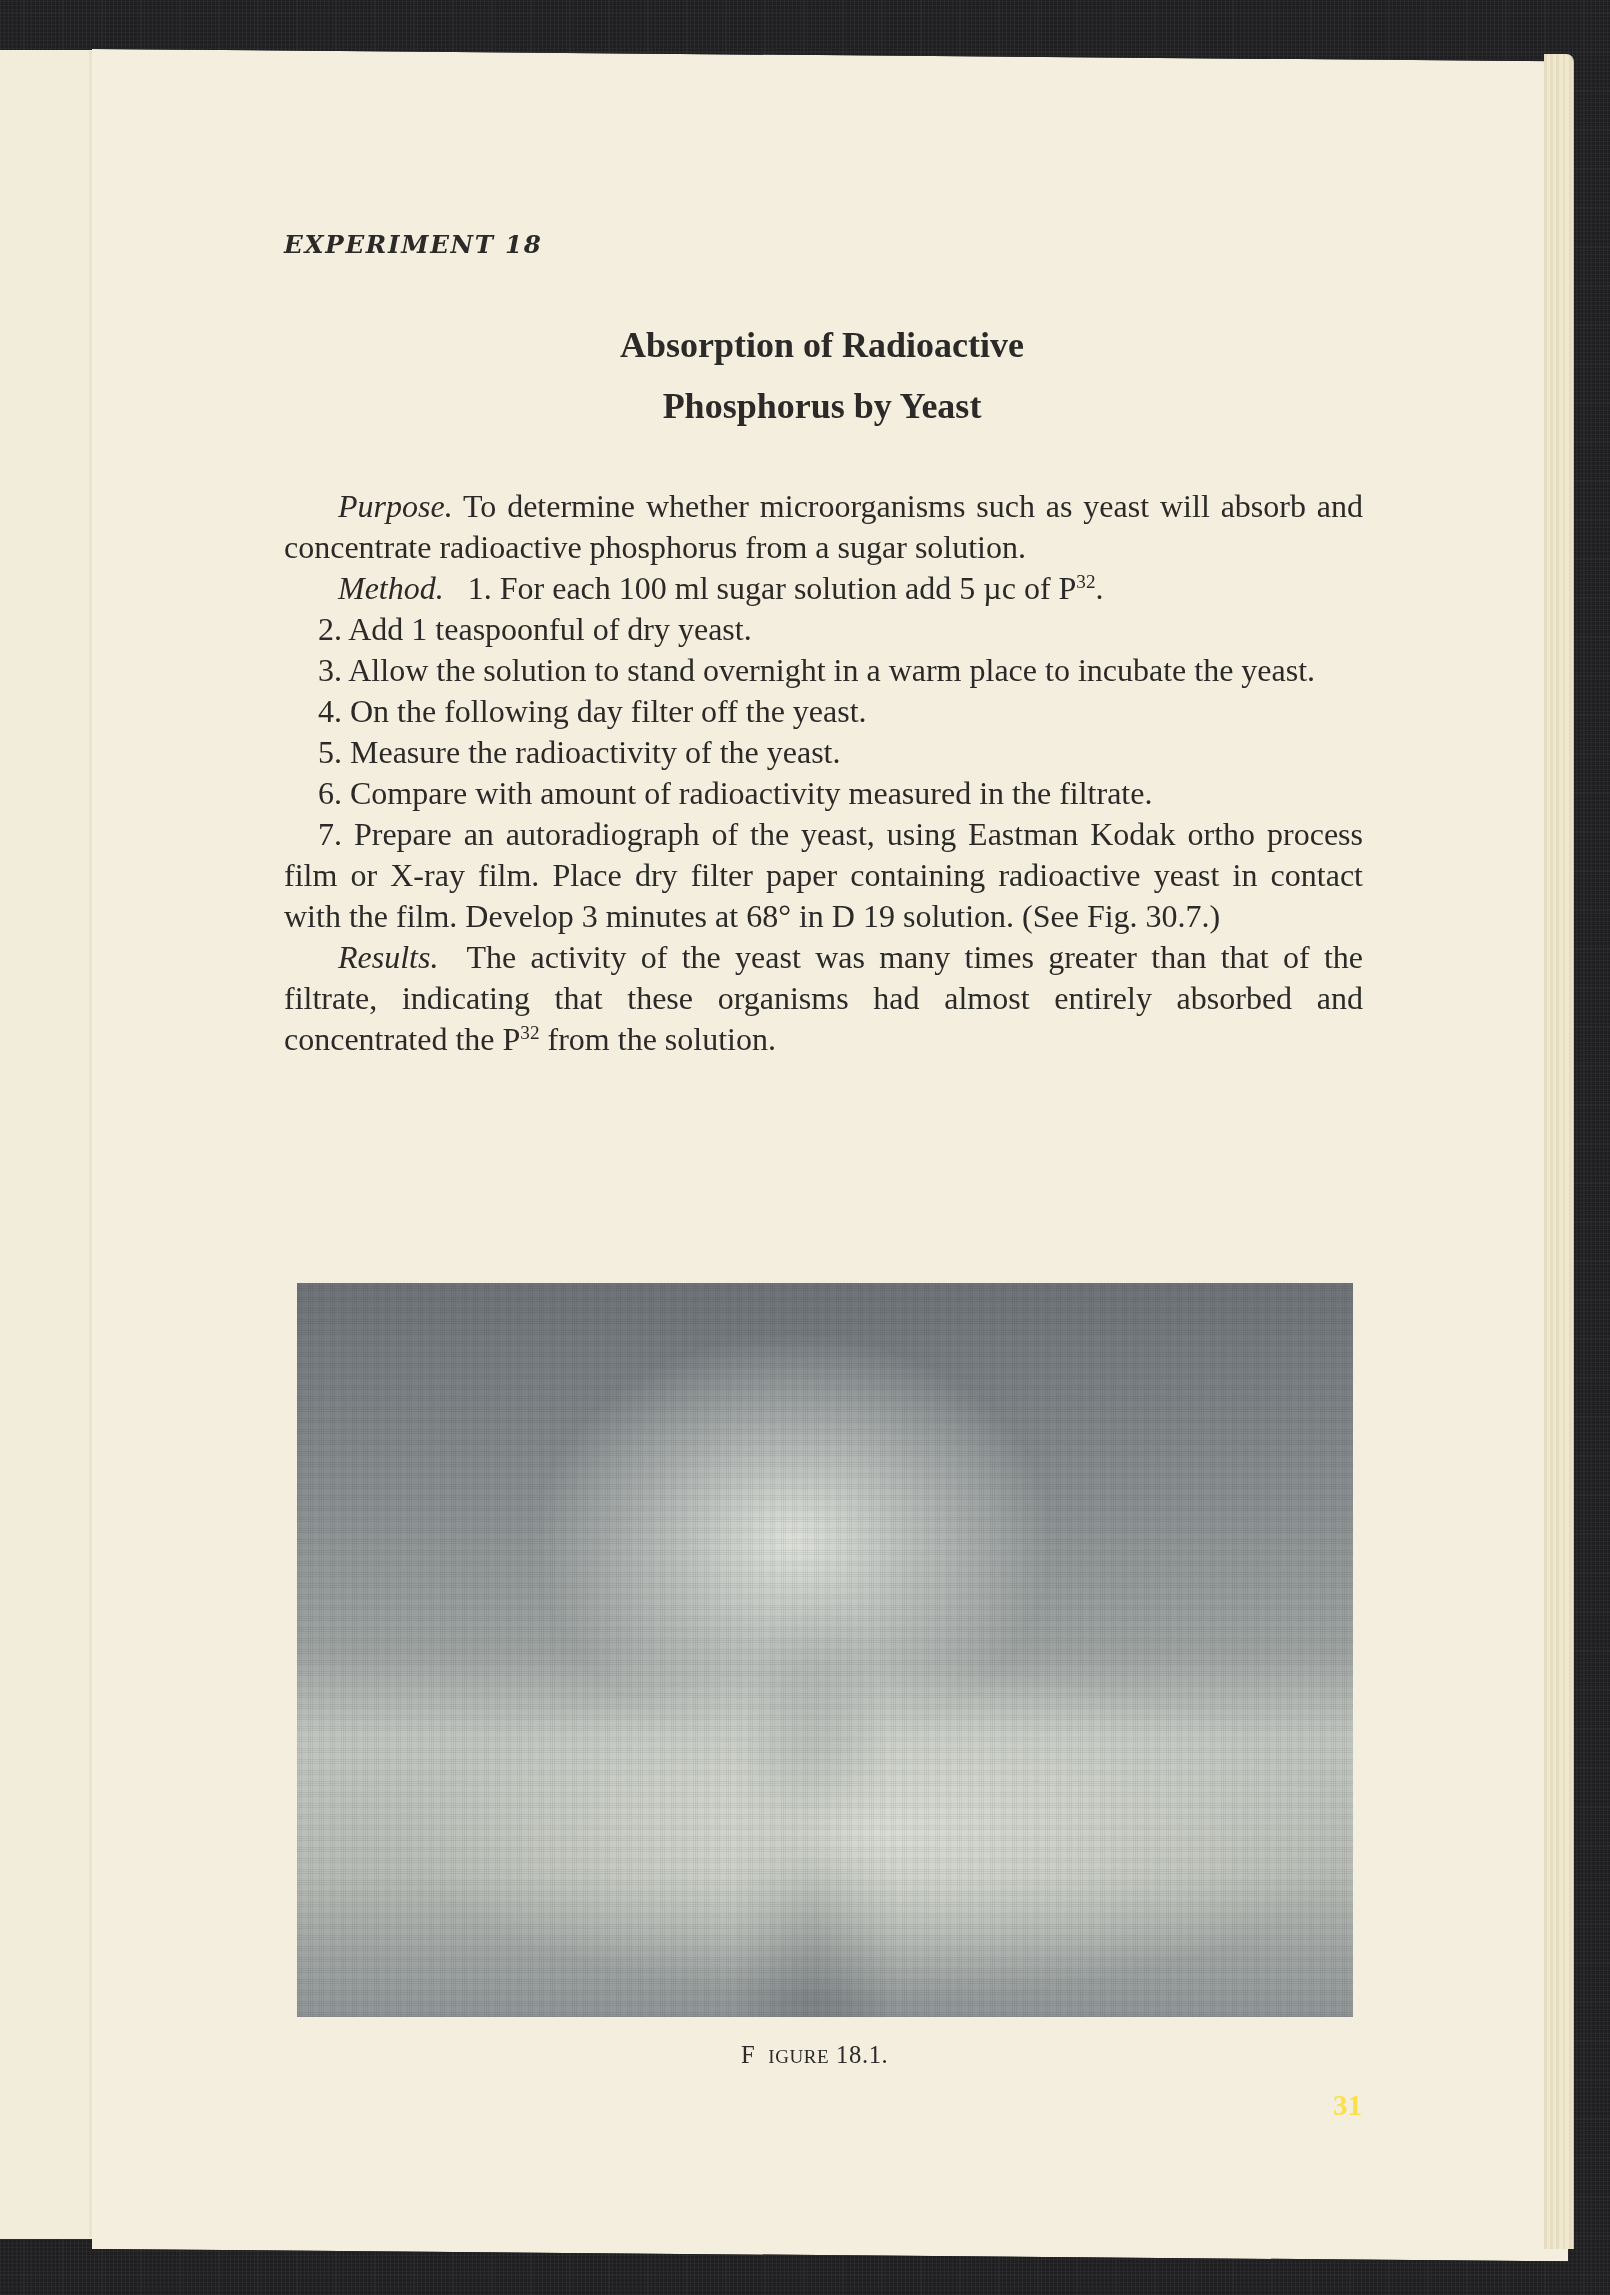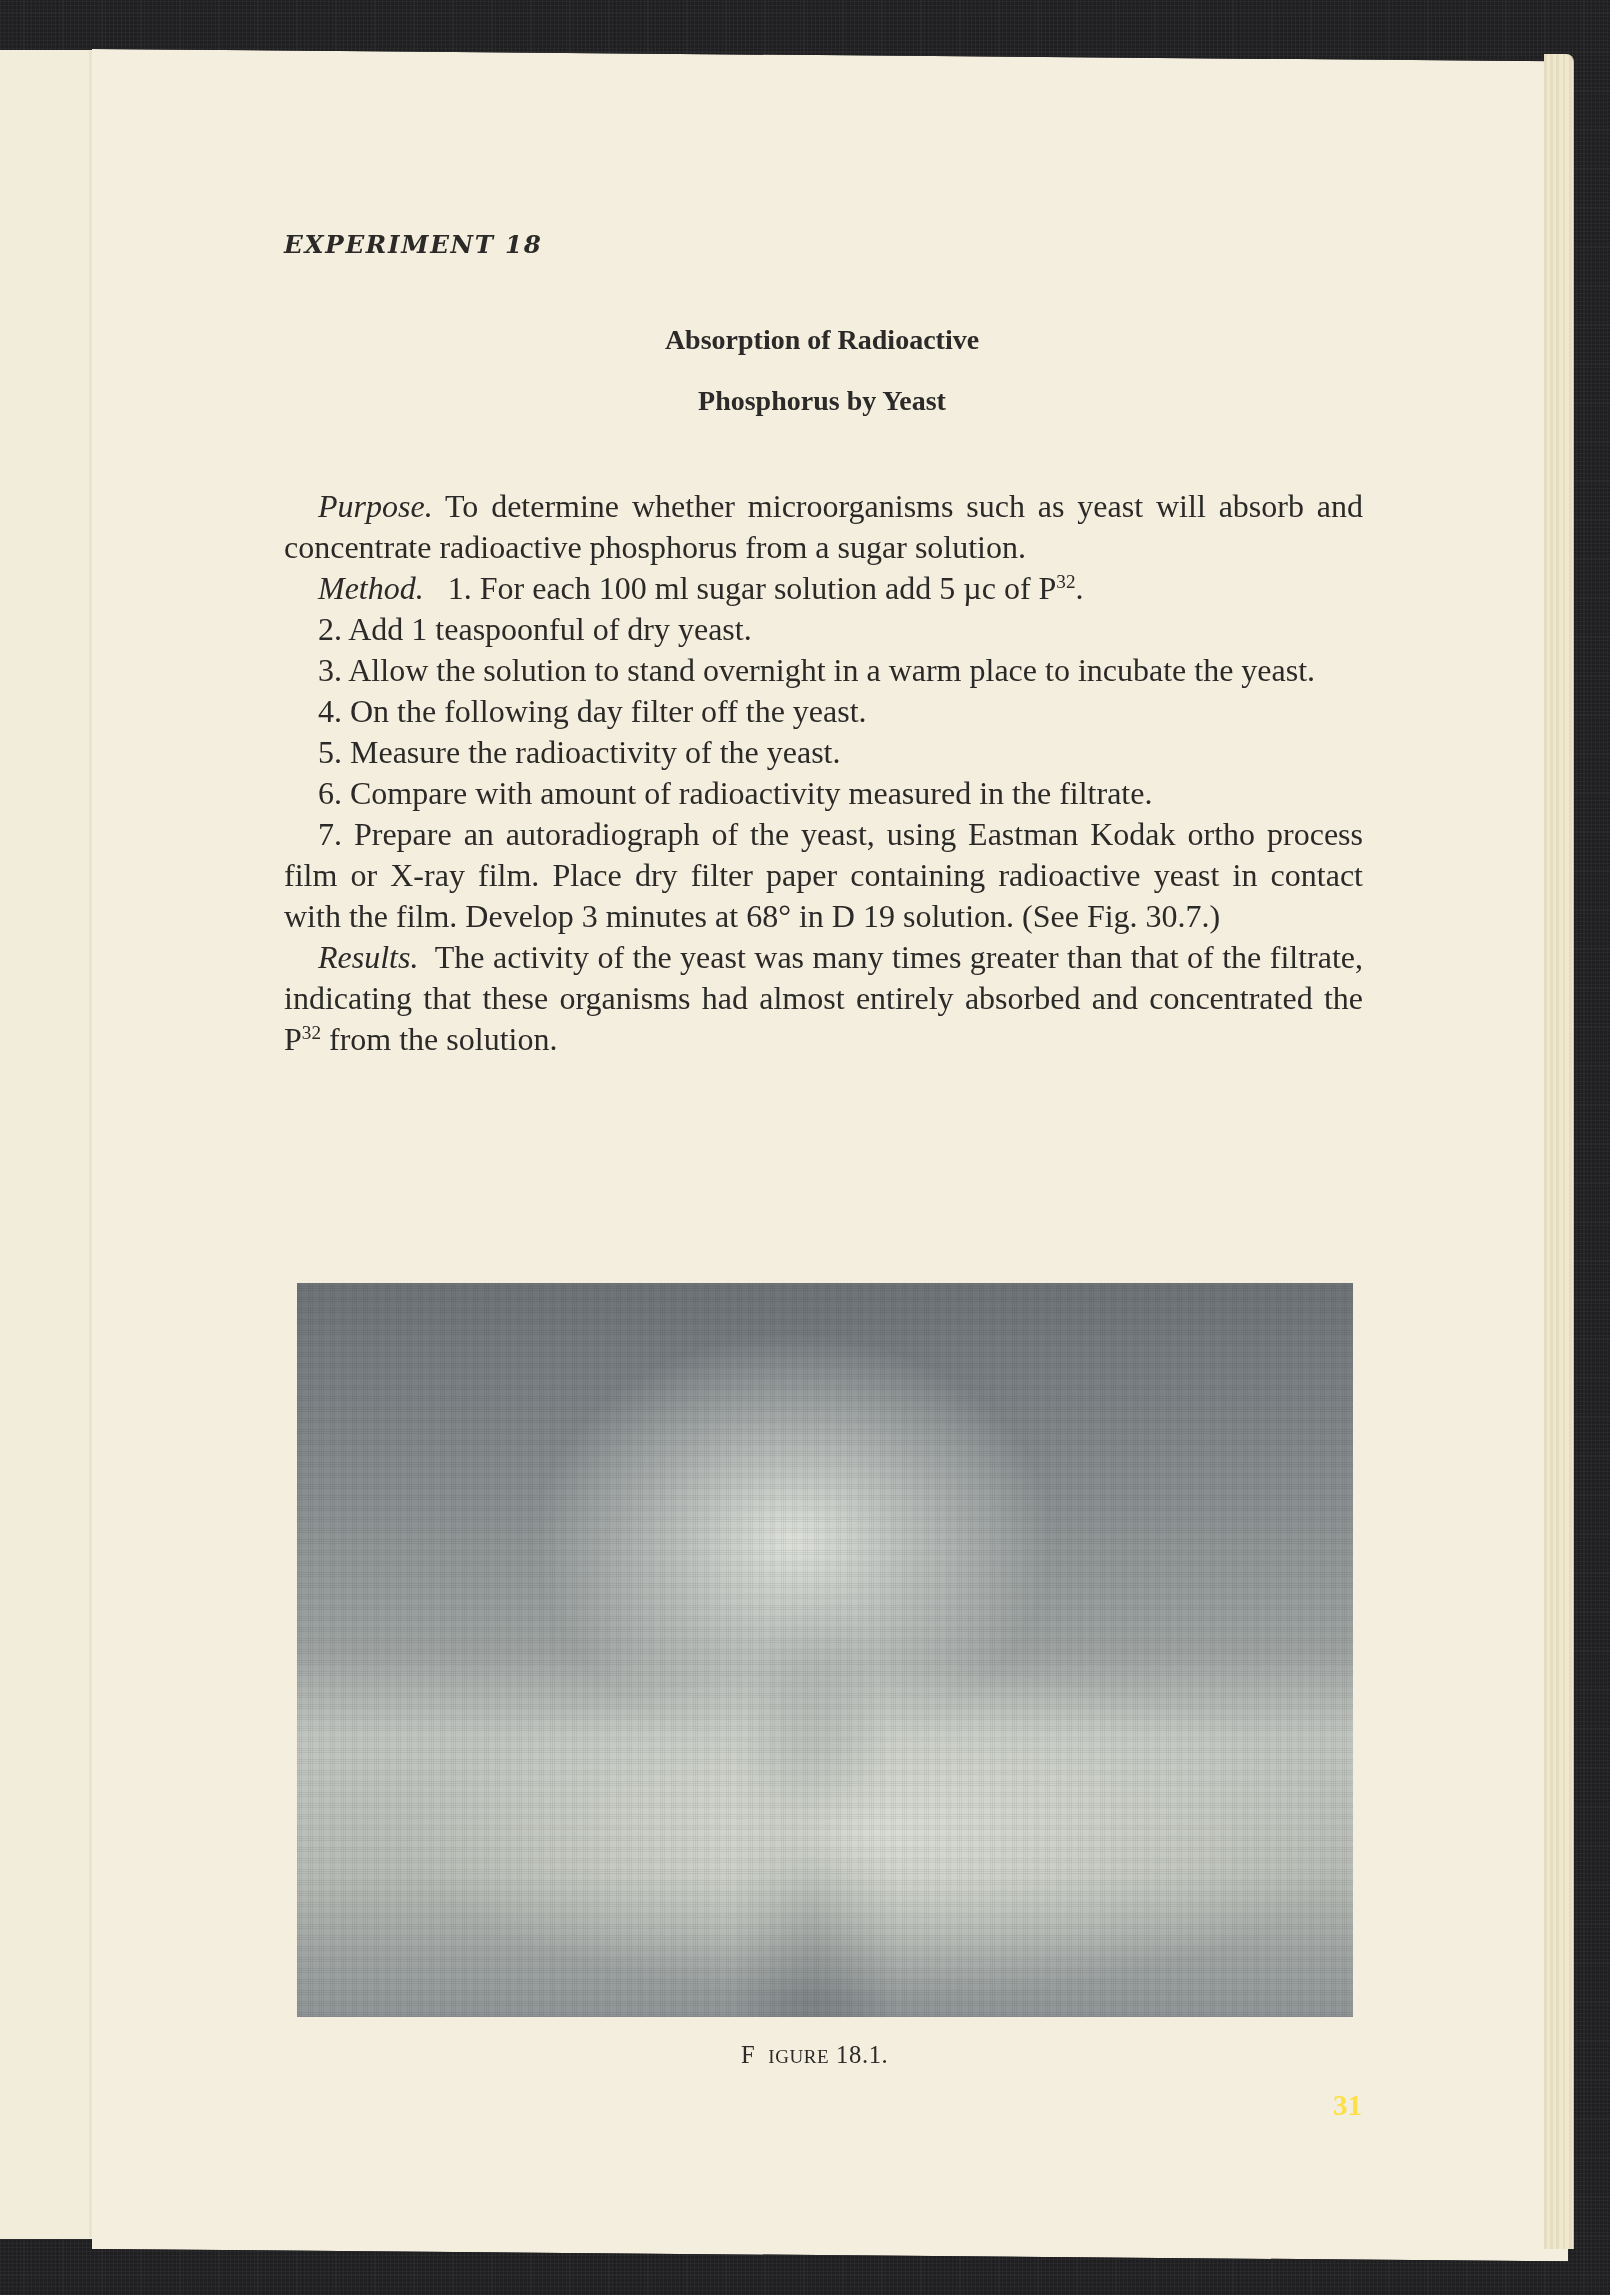--- a/index.html
+++ b/index.html
@@ -33,33 +33,33 @@
   }
   .content { position: absolute; left: 0; top: 0; width: 1610px; height: 1906px; color: #2a2826; }
 
   .exp-label {
     position: absolute; left: 284px; top: 230px;
     font-family: "DejaVu Serif", serif; font-weight: bold; font-style: italic;
     font-size: 24.6px; letter-spacing: 1.7px; color: #2b2a28;
   }
   .title {
     position: absolute; left: 0; width: 1610px; text-align: center;
-    font-family: "Liberation Serif", serif; font-weight: bold; font-size: 28px; color: #2b2a28;
+    font-family: "Liberation Serif", serif; font-weight: bold; font-size: 36px; color: #2b2a28;
     padding-left: 34px; box-sizing: border-box;
   }
   .title.t1 { top: 324px; }
   .title.t2 { top: 385px; }
 
   .body-text {
     position: absolute; left: 284px; top: 486px; width: 1079px;
     font-family: "Liberation Serif", serif; font-size: 32px; line-height: 41px;
     text-align: justify; color: #2b2a28;
   }
   .body-text p { margin: 0; text-indent: 34px; }
-  .body-text em { font-style: italic; }
+  .body-text em { font-style: italic; margin-left: 20px; }
   sup { font-size: 0.6em; line-height: 0; vertical-align: 0.55em; }
 
   .figure {
     position: absolute; left: 297px; top: 1283px; width: 1056px; height: 734px;
     background:
       radial-gradient(ellipse 35% 40% at 47% 35%, rgba(235,238,230,0.85), transparent 70%),
       radial-gradient(ellipse 60% 30% at 55% 75%, rgba(220,224,215,0.9), transparent 75%),
       radial-gradient(ellipse 10% 60% at 49% 85%, rgba(90,95,100,0.45), transparent 80%),
       linear-gradient(180deg, #6e7378 0%, #8a8f91 30%, #9ea3a2 50%, #c2c6c1 62%, #b8bcb6 80%, #8f9496 100%);
   }

